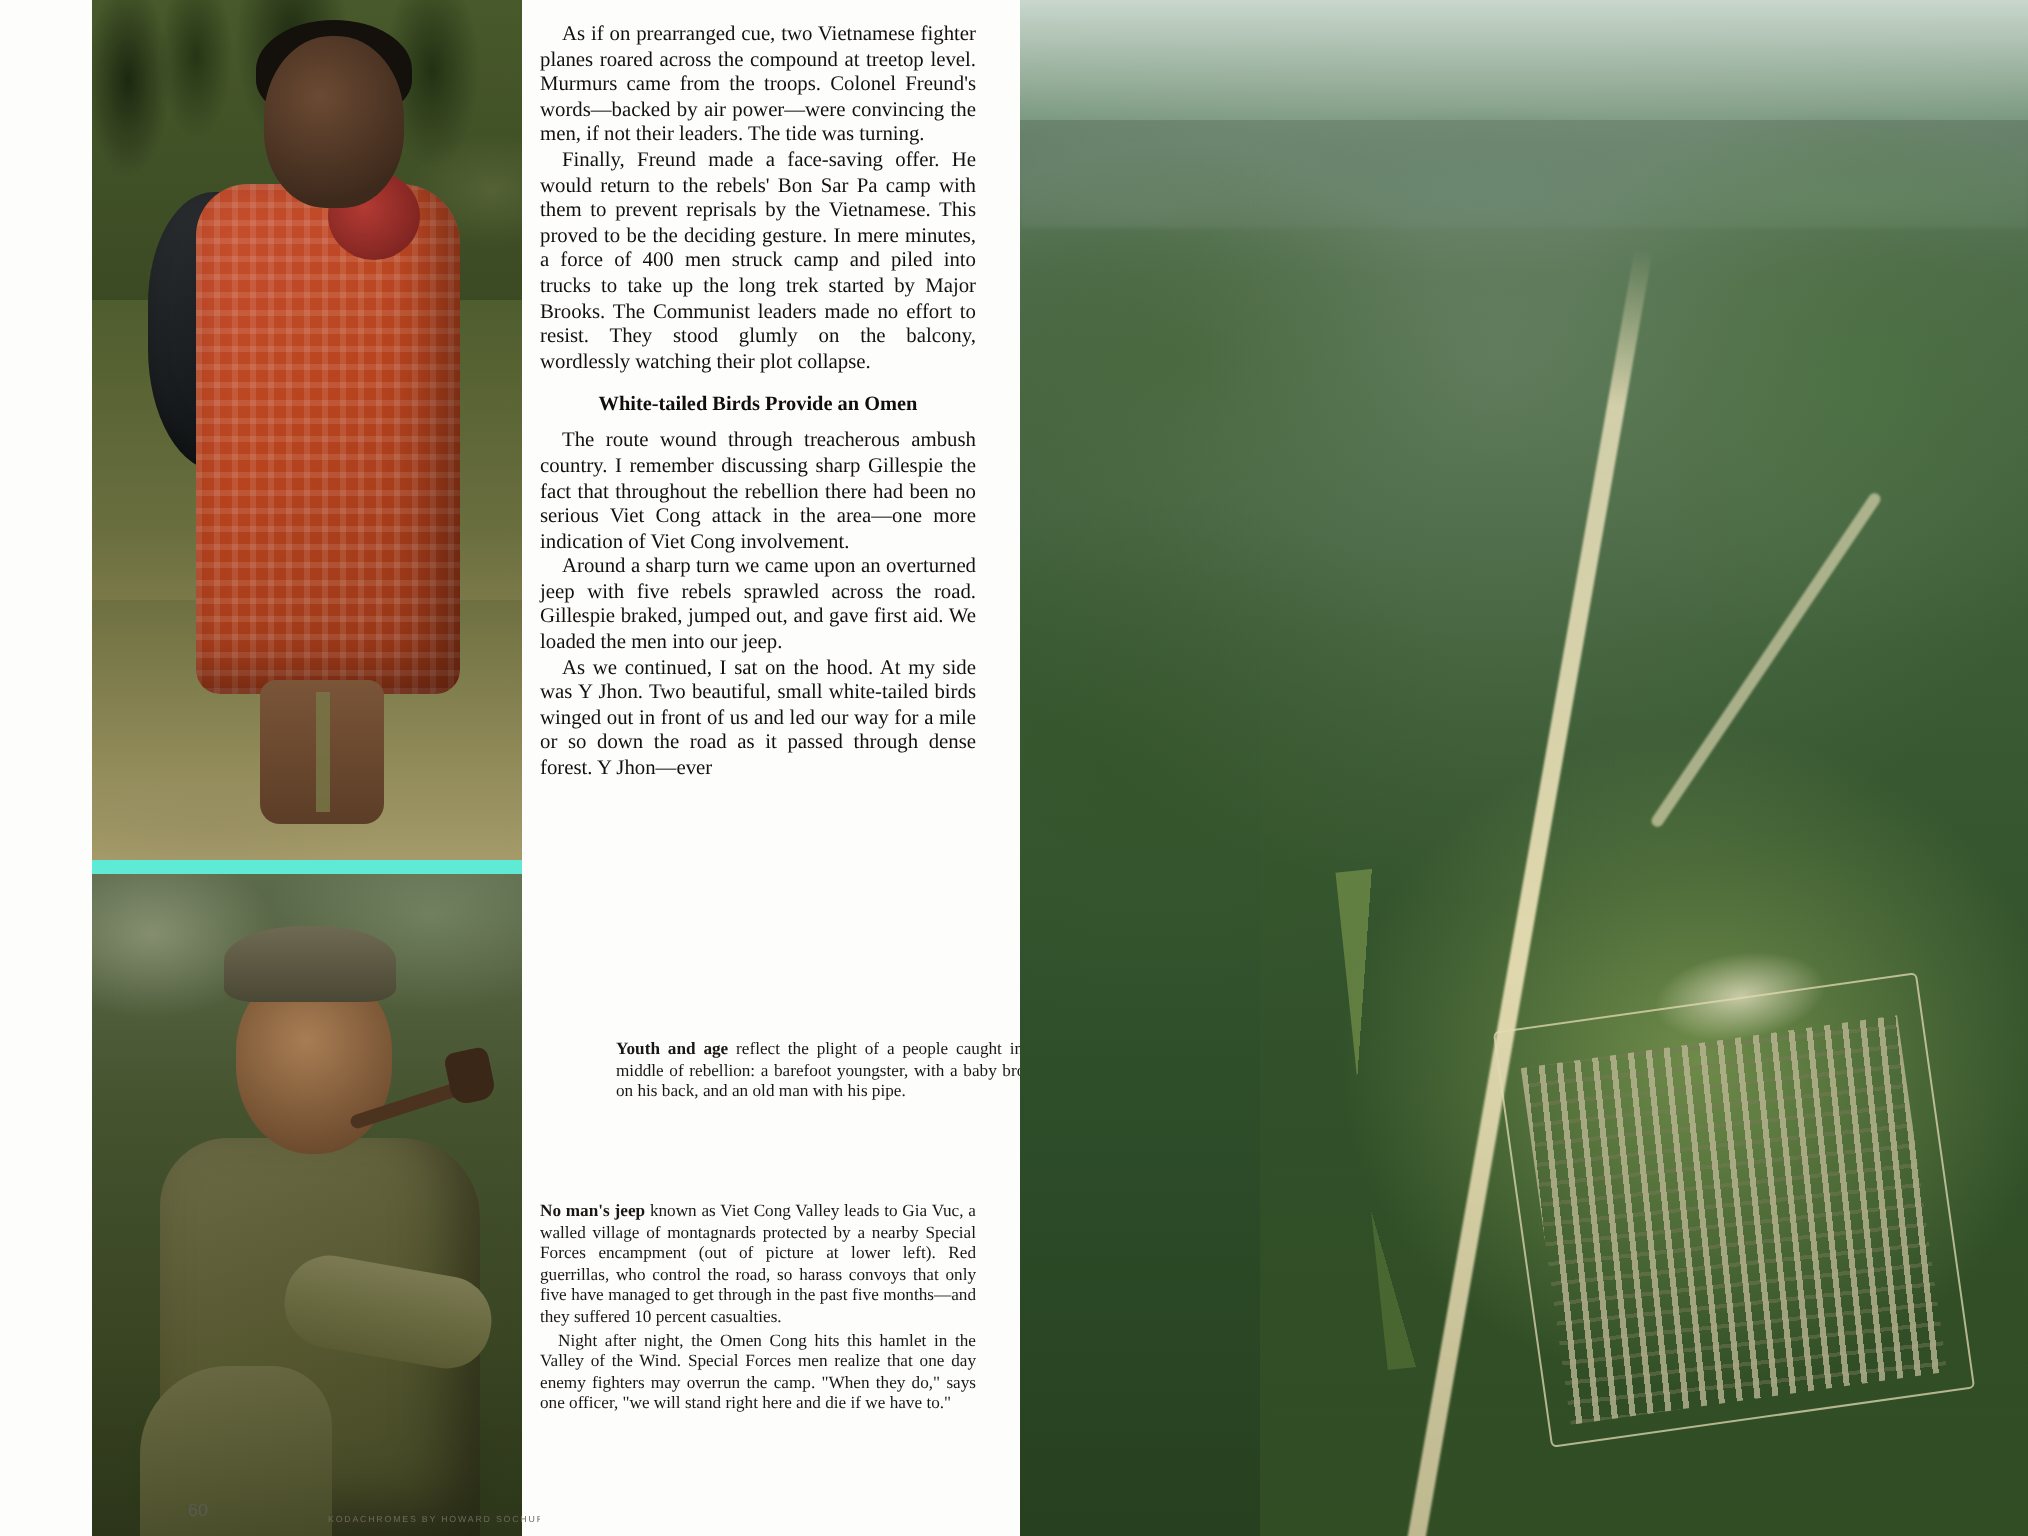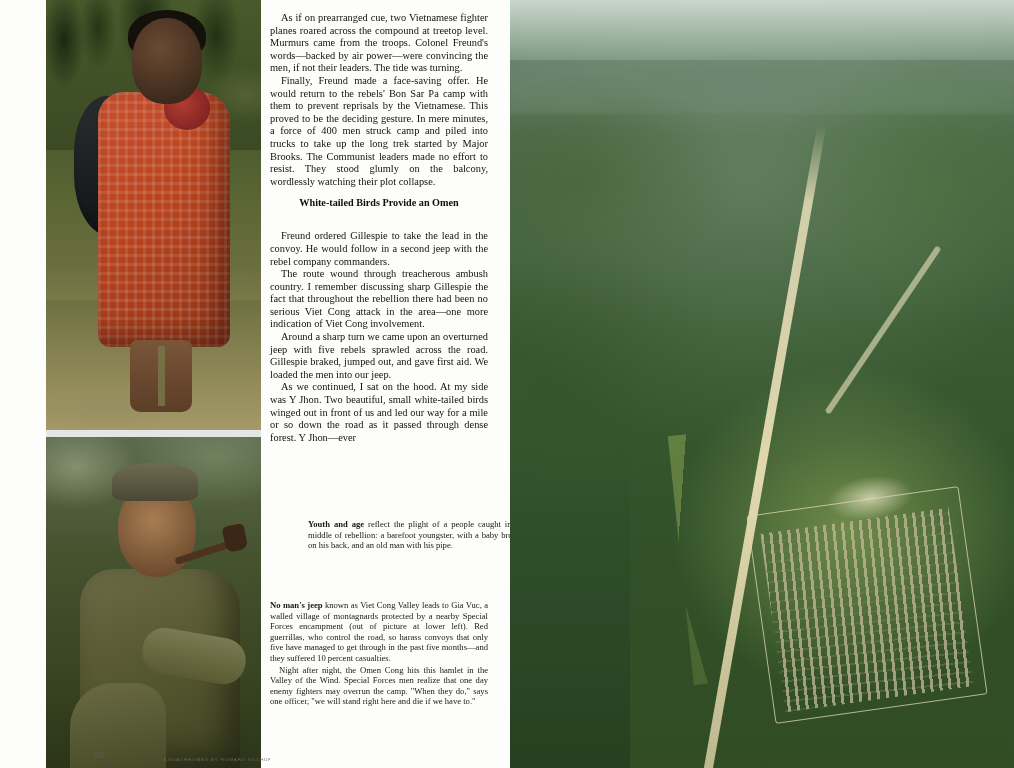--- a/index.html
+++ b/index.html
@@ -16,21 +16,21 @@
     font-family: "Liberation Serif", serif;
   }
 
   
   .photo-col {
     position: absolute;
     left: 46px;
     top: 0;
     width: 215px;
     height: 768px;
-    background: #e5e5e5;
+    background: #5eead4;
   }
 
   
   .photo-boy {
     position: absolute;
     left: 0;
     top: 0;
     width: 215px;
     height: 430px;
     overflow: hidden;
@@ -217,21 +217,21 @@
   .body-block p {
     margin: 0;
     font-size: 10.4px;
     line-height: 12.6px;
     text-align: justify;
     color: #14110d;
     text-indent: 11px;
     hyphens: auto;
   }
   .subhead {
-    margin: 9px 0 22px 0;
+    margin: 9px 0 7px 0;
     font-size: 10.2px;
     font-weight: bold;
     text-align: center;
     color: #100d0a;
     font-family: "Liberation Serif", serif;
   }
   .caption {
     position: absolute;
     width: 218px;
     font-size: 8.6px;
@@ -374,21 +374,20 @@
 
     <div class="page-number">60</div>
     <div class="credit-line">KODACHROMES BY HOWARD SOCHUREK  © N.G.S.</div>
   </div>
 
   <div class="text-col">
     <div class="body-block">
       <p>As if on prearranged cue, two Vietnamese fighter planes roared across the compound at treetop level. Murmurs came from the troops. Colonel Freund's words—backed by air power—were convincing the men, if not their leaders. The tide was turning.</p>
       <p>Finally, Freund made a face-saving offer. He would return to the rebels' Bon Sar Pa camp with them to prevent reprisals by the Vietnamese. This proved to be the deciding gesture. In mere minutes, a force of 400 men struck camp and piled into trucks to take up the long trek started by Major Brooks. The Communist leaders made no effort to resist. They stood glumly on the balcony, wordlessly watching their plot collapse.</p>
       <div class="subhead">White-tailed Birds Provide an Omen</div>
-      <p>Freund ordered Gillespie to take the lead in the convoy. He would follow in a second jeep with the rebel company commanders.</p>
       <p>The route wound through treacherous ambush country. I remember discussing sharp Gillespie the fact that throughout the rebellion there had been no serious Viet Cong attack in the area—one more indication of Viet Cong involvement.</p>
       <p>Around a sharp turn we came upon an overturned jeep with five rebels sprawled across the road. Gillespie braked, jumped out, and gave first aid. We loaded the men into our jeep.</p>
       <p>As we continued, I sat on the hood. At my side was Y Jhon. Two beautiful, small white-tailed birds winged out in front of us and led our way for a mile or so down the road as it passed through dense forest. Y Jhon—ever</p>
     </div>
 
     <div class="caption caption-1">
       <p><b>Youth and age</b><span> reflect the plight of a people caught in the middle of rebellion: a barefoot youngster, with a baby brother on his back, and an old man with his pipe.</span></p>
     </div>
 
     <div class="caption caption-2">

